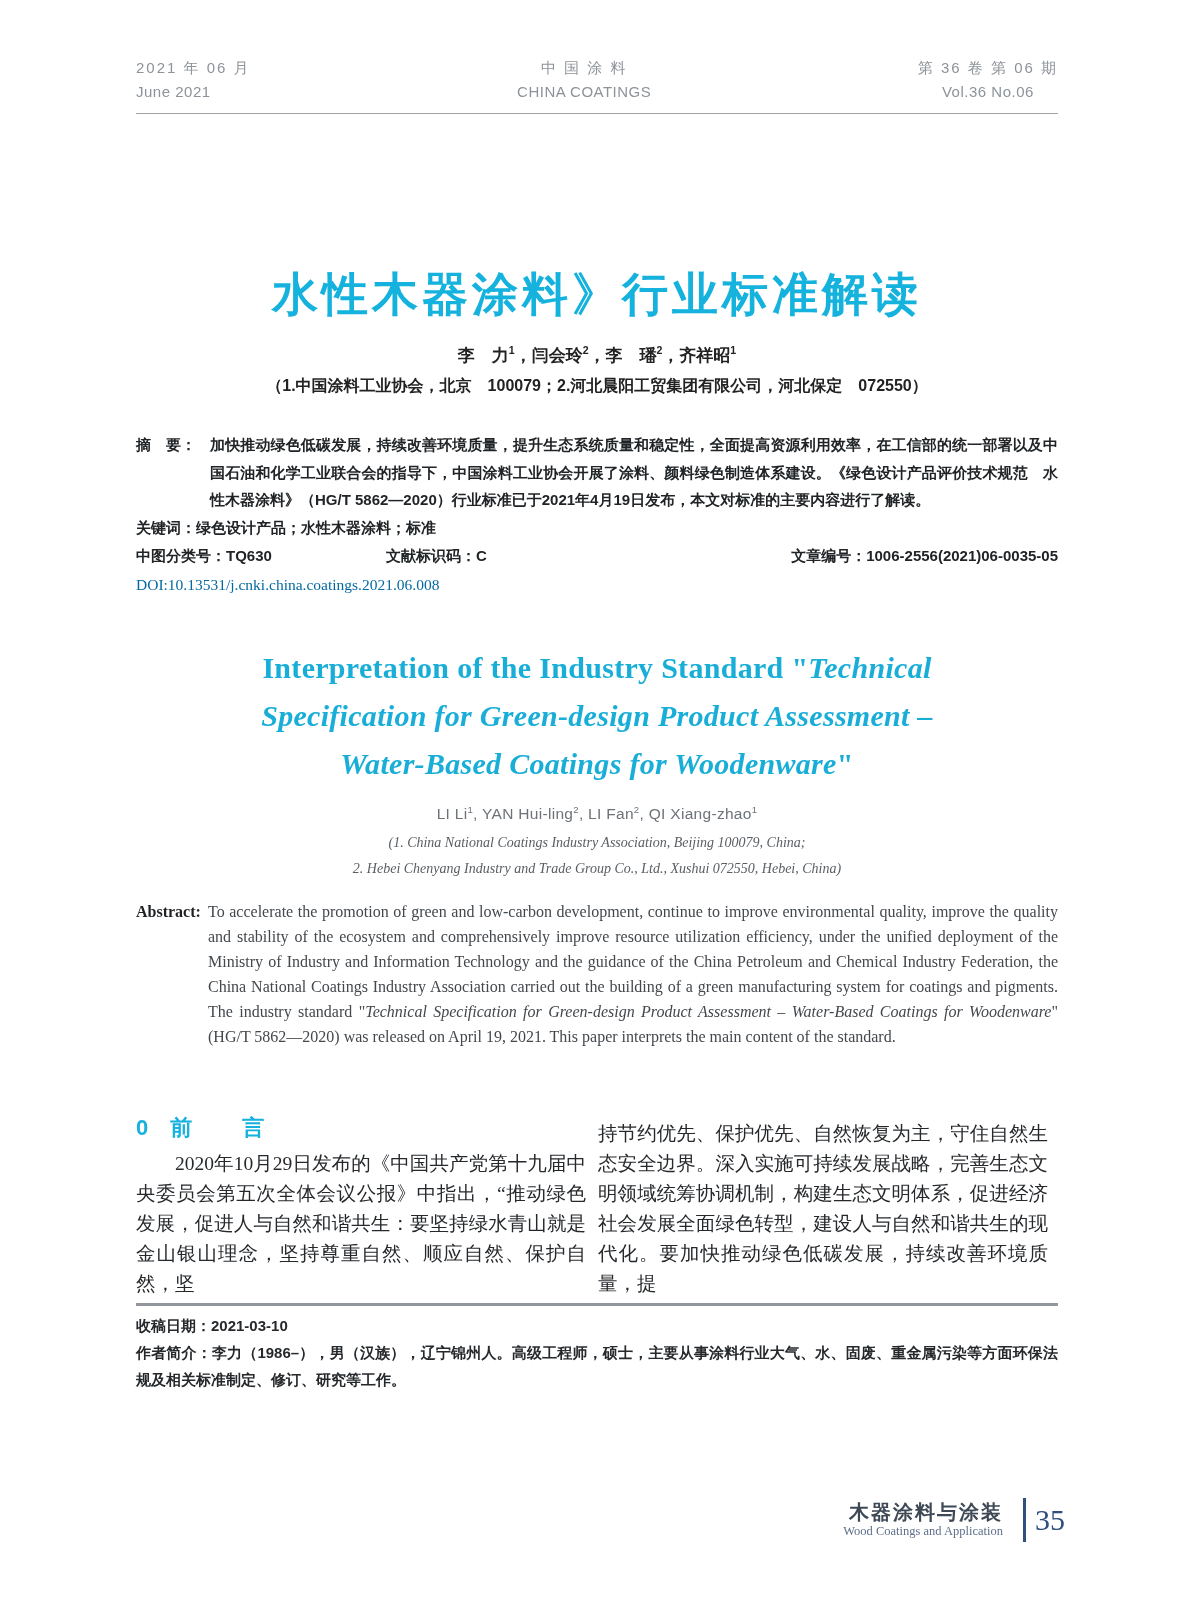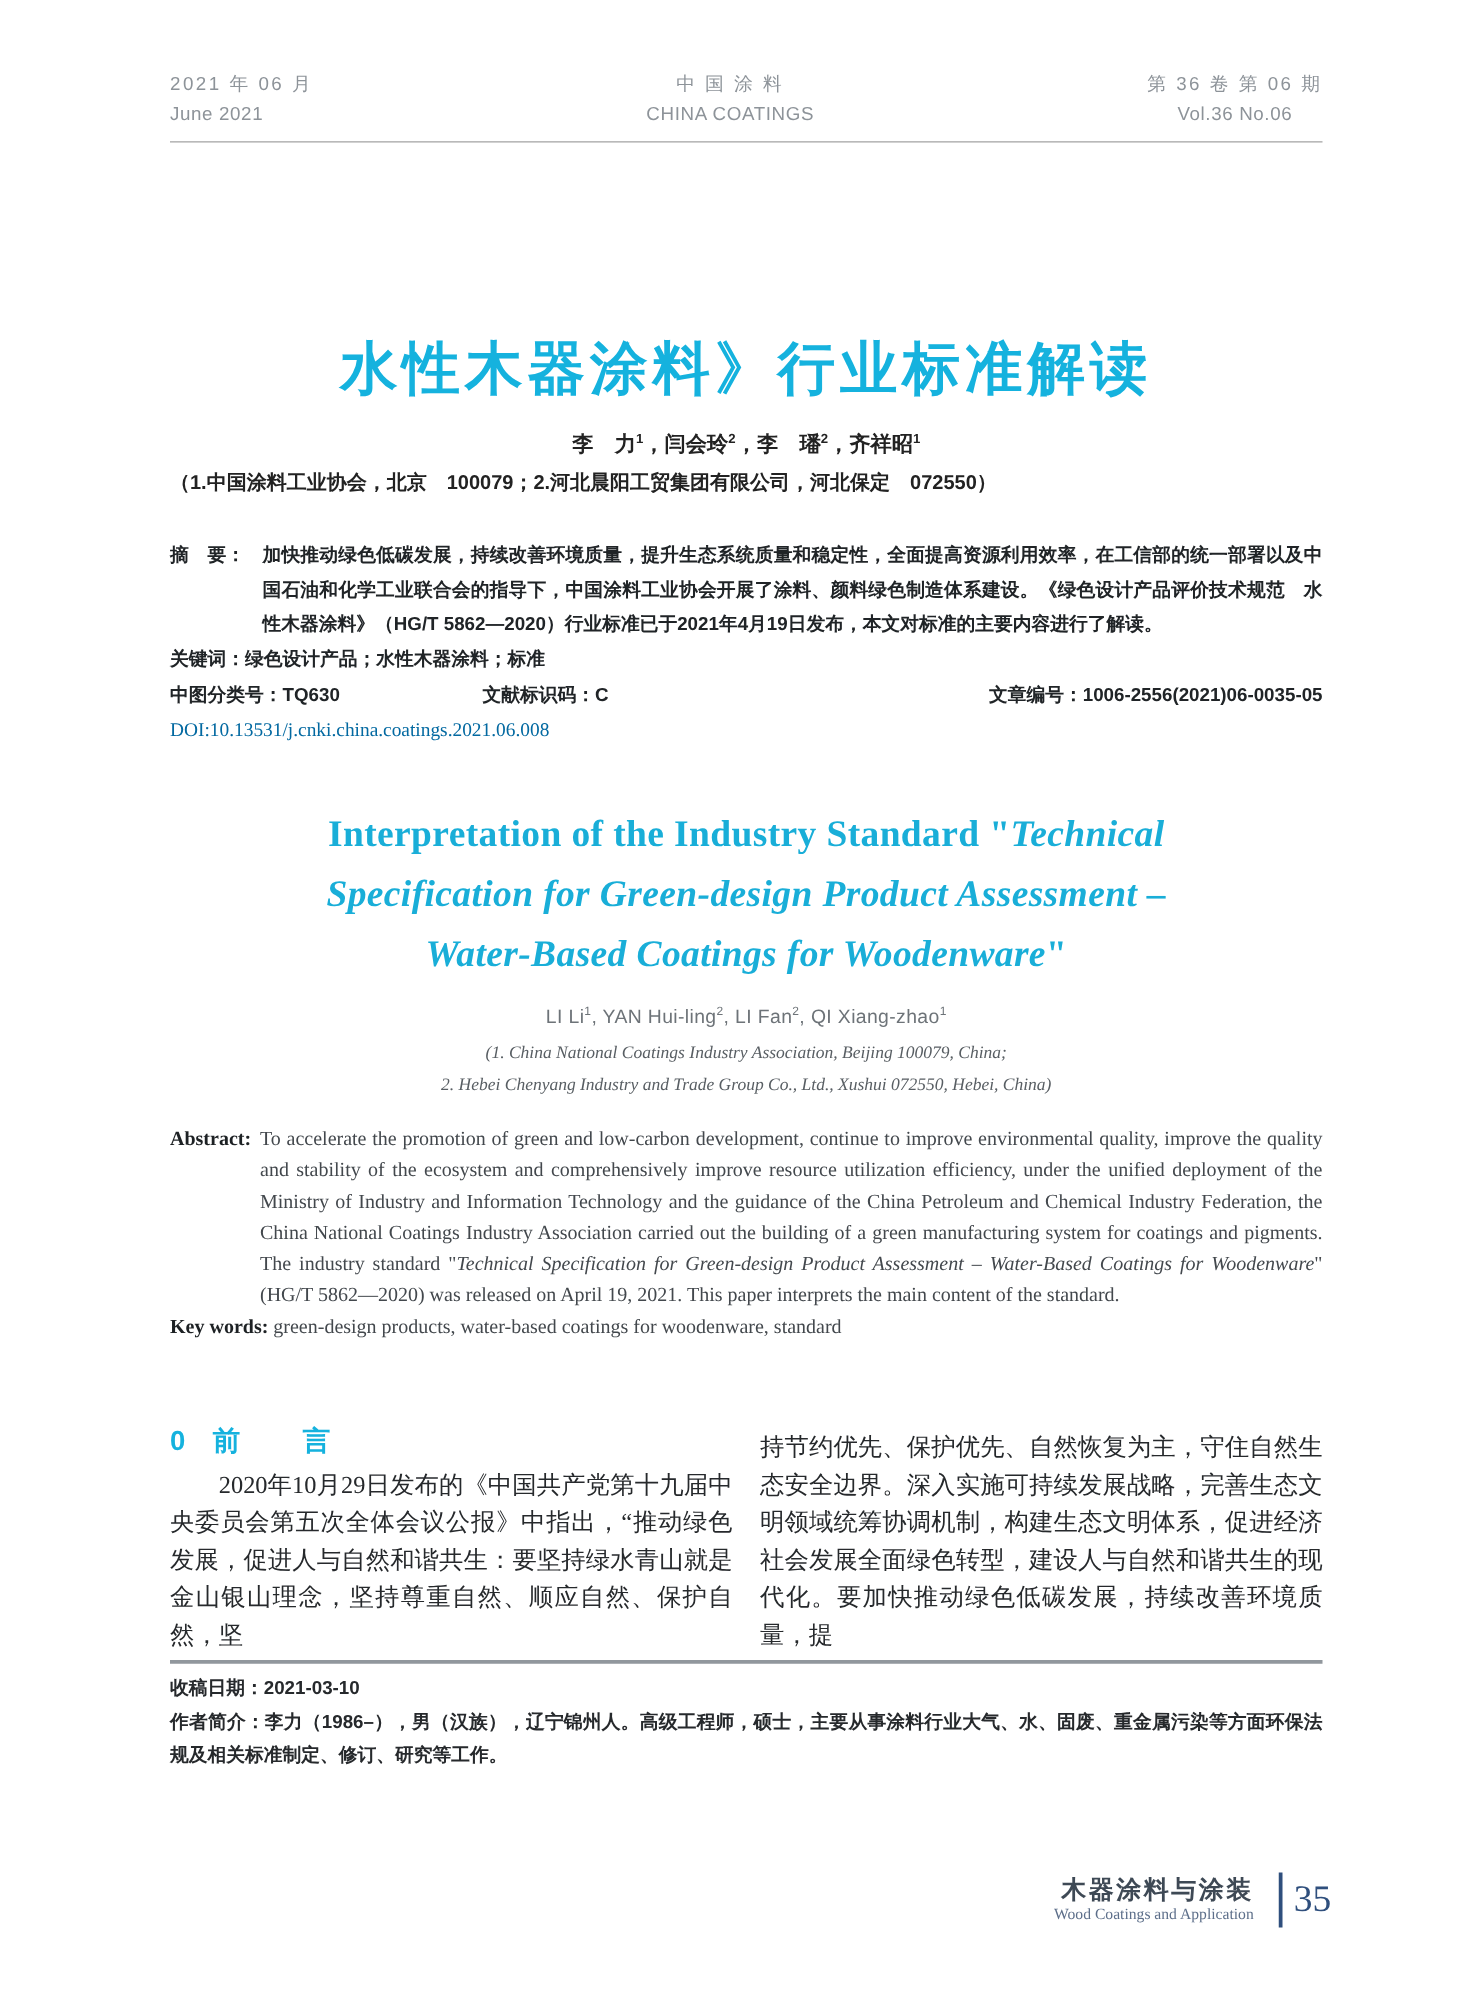--- a/index.html
+++ b/index.html
@@ -22,21 +22,21 @@
 
   
   .title-cn {
     margin-top:146px; text-align:center; color:#15b2de; font-weight:bold;
     font-size:46px; line-height:68px; letter-spacing:4px;
   }
 
   
   .authors-cn { margin-top:16px; text-align:center; font-size:17px; font-weight:bold; color:#222; }
   .authors-cn sup, .authors-en sup { font-size:0.62em; }
-  .affil-cn { margin-top:9px; font-size:16px; font-weight:bold; color:#222; }
+  .affil-cn { margin-top:9px; text-align:center; font-size:16px; font-weight:bold; color:#222; }
 
   
   .abstract-cn {
     margin-top:34px; position:relative; padding-left:74px;
     font-size:15px; font-weight:600; line-height:27.5px; text-align:justify; color:#202427;
   }
   .abstract-cn .label { position:absolute; left:0; top:0; font-weight:700; }
   .keywords-cn { font-size:15px; font-weight:600; line-height:27.5px; color:#202427; }
   .meta-row {
     margin-top:6px; display:flex; justify-content:space-between;
@@ -71,21 +71,21 @@
   .abstract-en .label {
     position:absolute; left:0; top:0; font-weight:bold; font-style:normal; color:#1d2124;
   }
   .abstract-en .it { font-style:italic; }
   .keywords-en {
     font-family:"Liberation Serif", serif; font-size:16px; line-height:25px; color:#43484d;
   }
   .keywords-en .label { font-weight:bold; color:#1d2124; }
 
   
-  .section-cols { margin-top:64px; display:flex; gap:22px; }
+  .section-cols { margin-top:64px; display:flex; gap:12px; }
   .colbox { width:450px; }
   .sec-heading {
     color:#15b2de; font-weight:bold; font-size:22px; line-height:30px; letter-spacing:2px;
     margin-bottom:6px;
   }
   .sec-heading .num { margin-right:22px; letter-spacing:0; }
   .sec-heading .word { letter-spacing:14px; }
   .body-para {
     font-size:19.5px; line-height:30px; text-align:justify; color:#26292c;
     font-family:"Liberation Serif", serif;
@@ -163,23 +163,20 @@
   </div>
   <div class="affil-en">
     <div>(1. China National Coatings Industry Association, Beijing 100079, China;</div>
     <div>2. Hebei Chenyang Industry and Trade Group Co., Ltd., Xushui 072550, Hebei, China)</div>
   </div>
 
   <div class="abstract-en">
     <span class="label">Abstract:</span>
     <span>To accelerate the promotion of green and low-carbon development, continue to improve environmental quality, improve the quality and stability of the ecosystem and comprehensively improve resource utilization efficiency, under the unified deployment of the Ministry of Industry and Information Technology and the guidance of the China Petroleum and Chemical Industry Federation, the China National Coatings Industry Association carried out the building of a green manufacturing system for coatings and pigments. The industry standard "</span><span class="it">Technical Specification for Green-design Product Assessment – Water-Based Coatings for Woodenware</span><span>" (HG/T 5862—2020) was released on April 19, 2021. This paper interprets the main content of the standard.</span>
   </div>
-  <div class="keywords-en">
-    <span class="label">Key words:</span><span> green-design products, water-based coatings for woodenware, standard</span>
-  </div>
 
   <div class="section-cols">
     <div class="colbox">
       <div class="sec-heading">
         <span class="num">0</span><span class="word">前　言</span>
       </div>
       <p class="body-para indent">2020年10月29日发布的《中国共产党第十九届中央委员会第五次全体会议公报》中指出，“推动绿色发展，促进人与自然和谐共生：要坚持绿水青山就是金山银山理念，坚持尊重自然、顺应自然、保护自然，坚</p>
     </div>
     <div class="colbox right-col">
       <p class="body-para">持节约优先、保护优先、自然恢复为主，守住自然生态安全边界。深入实施可持续发展战略，完善生态文明领域统筹协调机制，构建生态文明体系，促进经济社会发展全面绿色转型，建设人与自然和谐共生的现代化。要加快推动绿色低碳发展，持续改善环境质量，提</p>

